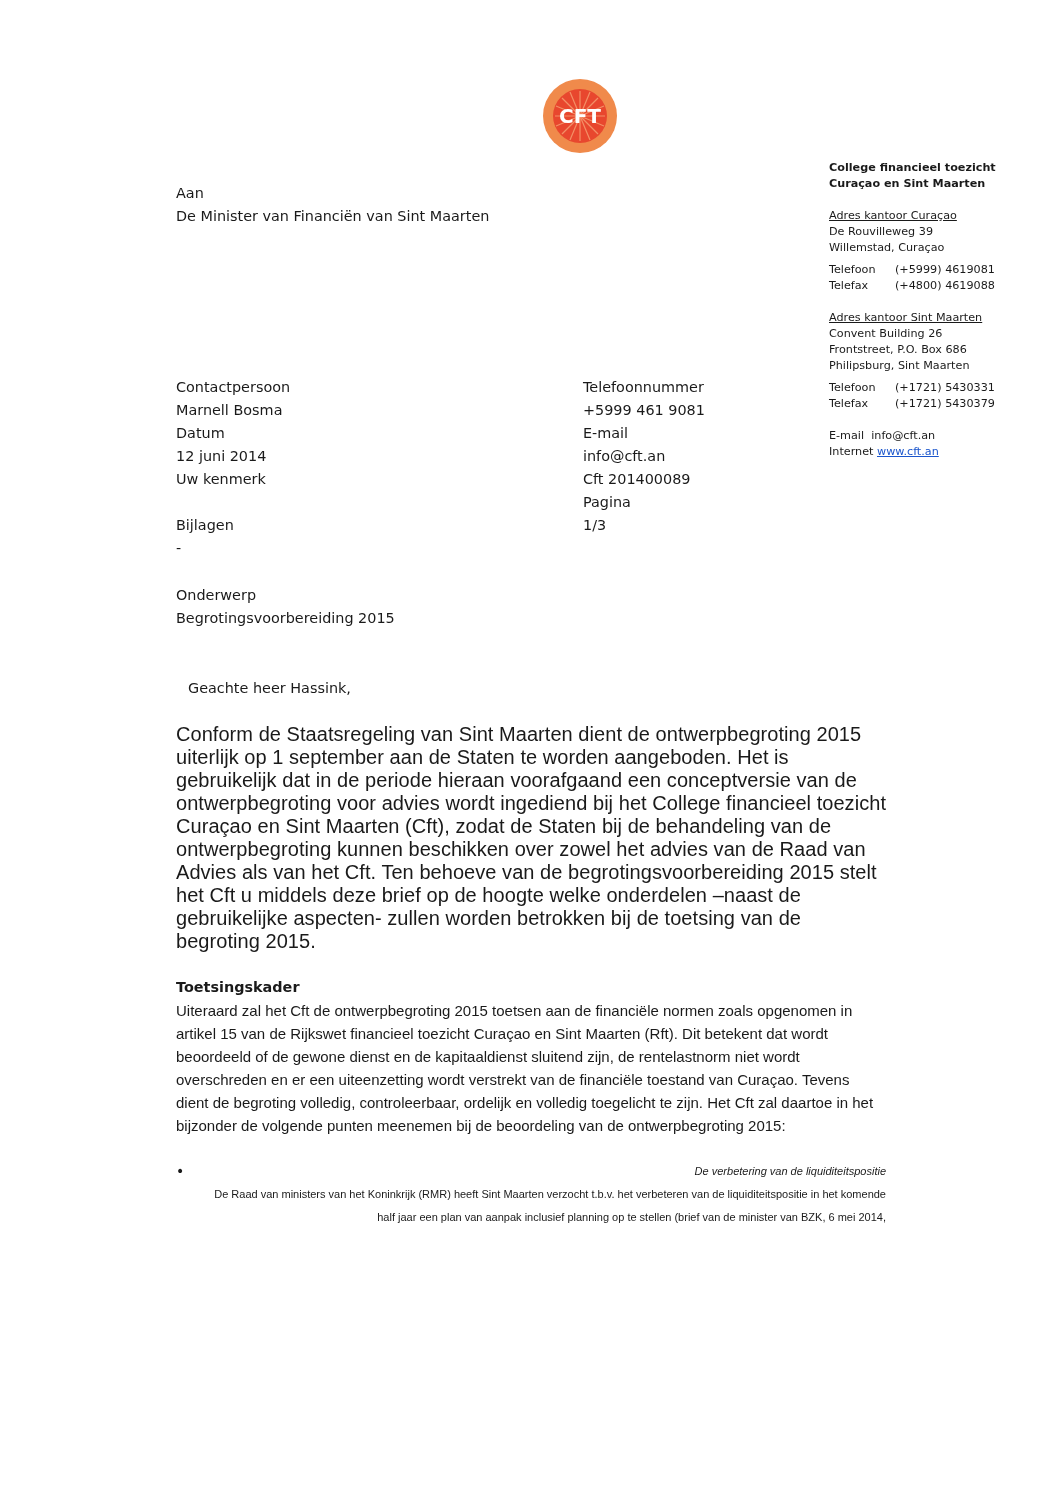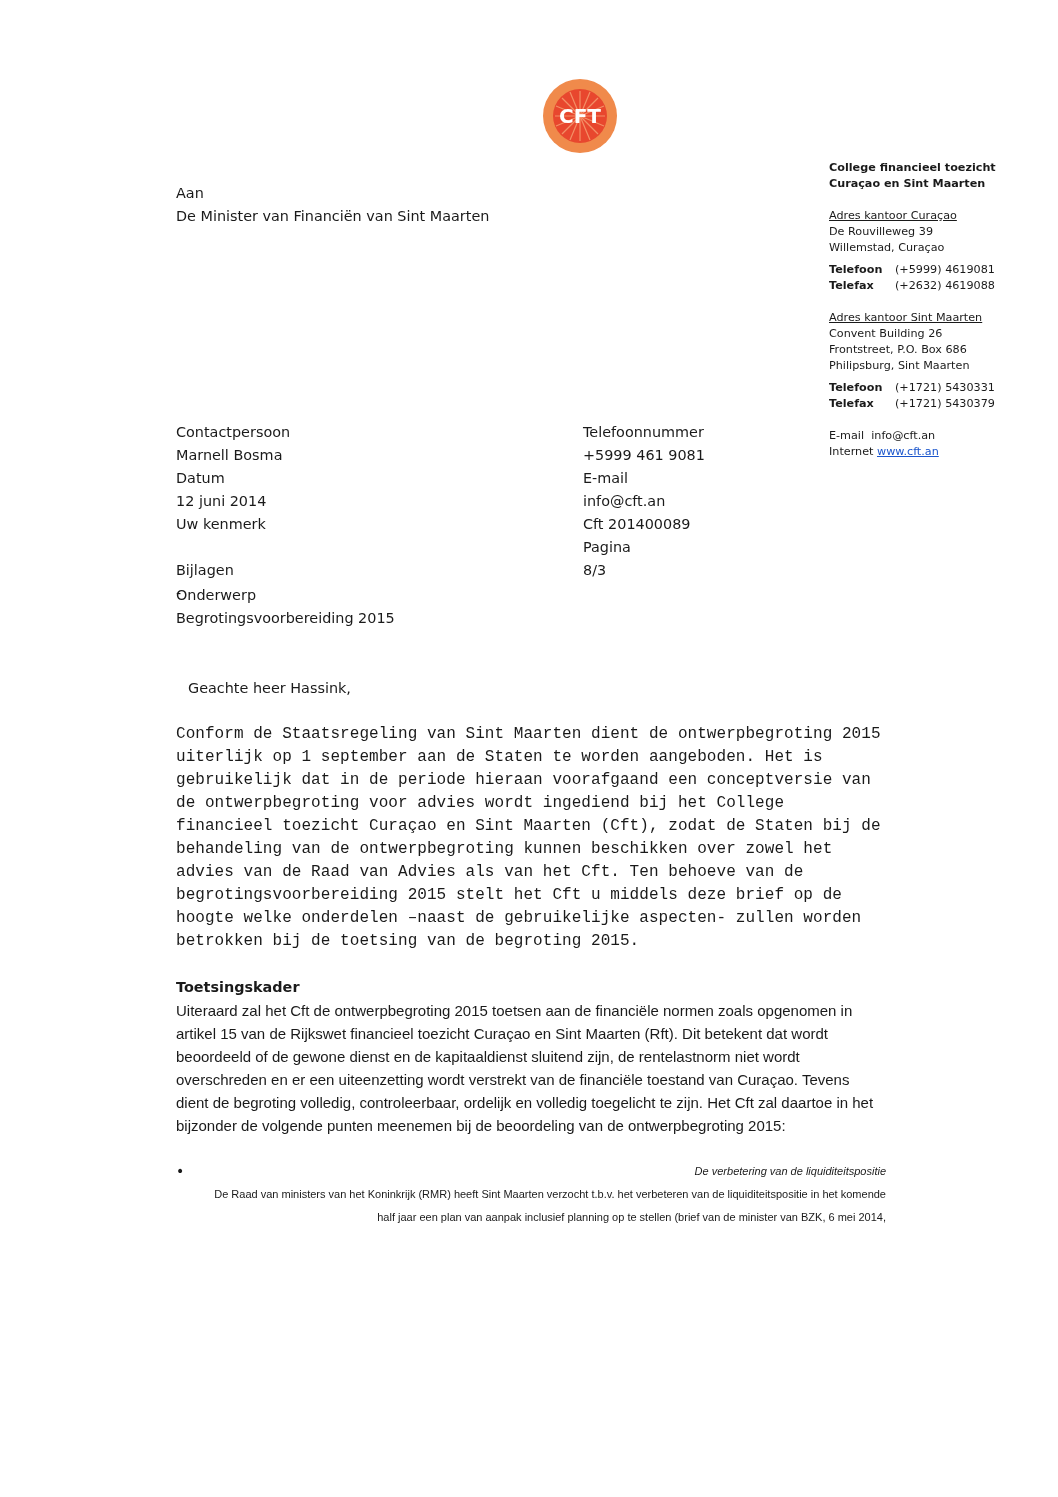--- a/index.html
+++ b/index.html
@@ -6,31 +6,31 @@
   body { width: 1058px; height: 1497px; position: relative; overflow: hidden;
          font-family: "DejaVu Sans", sans-serif; color: #1a1a1a; }
   .abs { position: absolute; }
   .logo { left: 542px; top: 78px; width: 76px; height: 76px; }
   .sidebar { left: 829px; top: 160px; width: 200px; font-size: 11.2px; line-height: 16px; }
   .sidebar .org { font-weight: bold; }
   .sidebar .u { text-decoration: underline; }
   .sidebar .gap { height: 16px; }
   .sidebar .gap-s { height: 6px; }
   .sidebar .row { display: flex; }
-  .sidebar .lbl { width: 66px; font-weight: bold; }
+  .sidebar .lbl { width: 66px; }
   .sidebar a { color: #1a55cc; text-decoration: underline; }
   .main { font-size: 14.4px; line-height: 23px; }
   .addr { left: 176px; top: 182px; }
   .meta { left: 176px; top: 376px; width: 560px; }
-  .meta .grid { display: grid; grid-template-columns: 407px 160px; margin-top: 45px; }
+  .meta .grid { display: grid; grid-template-columns: 407px 160px; }
   .subject { left: 176px; top: 584px; }
   .salutation { left: 188px; top: 677px; }
   .body { left: 176px; top: 723px; width: 710px; font-size: 14.4px; line-height: 23px; }
   .body p { margin: 0; }
-  .body .para1 { font-family: Liberation Mono, monospace; letter-spacing: 0.05px; font-size: 16px; }
+  .body .para1 { font-family: Liberation Sans, sans-serif; letter-spacing: 0.05px; font-size: 20px; }
   .body .head { font-weight: bold; margin-top: 23px; }
   .body .para2 { font-family: "Liberation Sans", sans-serif; font-size: 15px; }
   .bullet { margin-top: 23px; display: flex; }
   .bullet .dot { width: 32px; font-size: 14px; }
   .bullet .content { flex: 1; font-family: "Liberation Sans", sans-serif; font-size: 11px; text-align: right; }
   .bullet .title { font-style: italic; }
 </style>
 </head>
 <body>
 
@@ -59,21 +59,21 @@
   <div class="u">Adres kantoor Curaçao</div>
   <div>De Rouvilleweg 39</div>
   <div>Willemstad, Curaçao</div>
   <div class="gap-s"></div>
   <div class="row">
       <span class="lbl">Telefoon</span>
       <span>(+5999) 4619081</span>
     </div>
   <div class="row">
       <span class="lbl">Telefax</span>
-      <span>(+2632) 4619088</span>
+      <span>(+4800) 4619088</span>
     </div>
   <div class="gap"></div>
   <div class="u">Adres kantoor Sint Maarten</div>
   <div>Convent Building 26</div>
   <div>Frontstreet, P.O. Box 686</div>
   <div>Philipsburg, Sint Maarten</div>
   <div class="gap-s"></div>
   <div class="row">
       <span class="lbl">Telefoon</span>
       <span>(+1721) 5430331</span>
@@ -100,21 +100,21 @@
     <div>+5999 461 9081</div>
     <div>Datum</div>
     <div>E-mail</div>
     <div>12 juni 2014</div>
     <div>info@cft.an</div>
     <div>Uw kenmerk</div>
     <div>Cft 201400089</div>
     <div>&nbsp;</div>
     <div>Pagina</div>
     <div>Bijlagen</div>
-    <div>8/3</div>
+    <div>1/3</div>
     <div>-</div>
   </div>
 </div>
 
 <div class="abs main subject">
   <div>Onderwerp</div>
   <div>Begrotingsvoorbereiding 2015</div>
 </div>
 
 <div class="abs main salutation">Geachte heer Hassink,</div>

